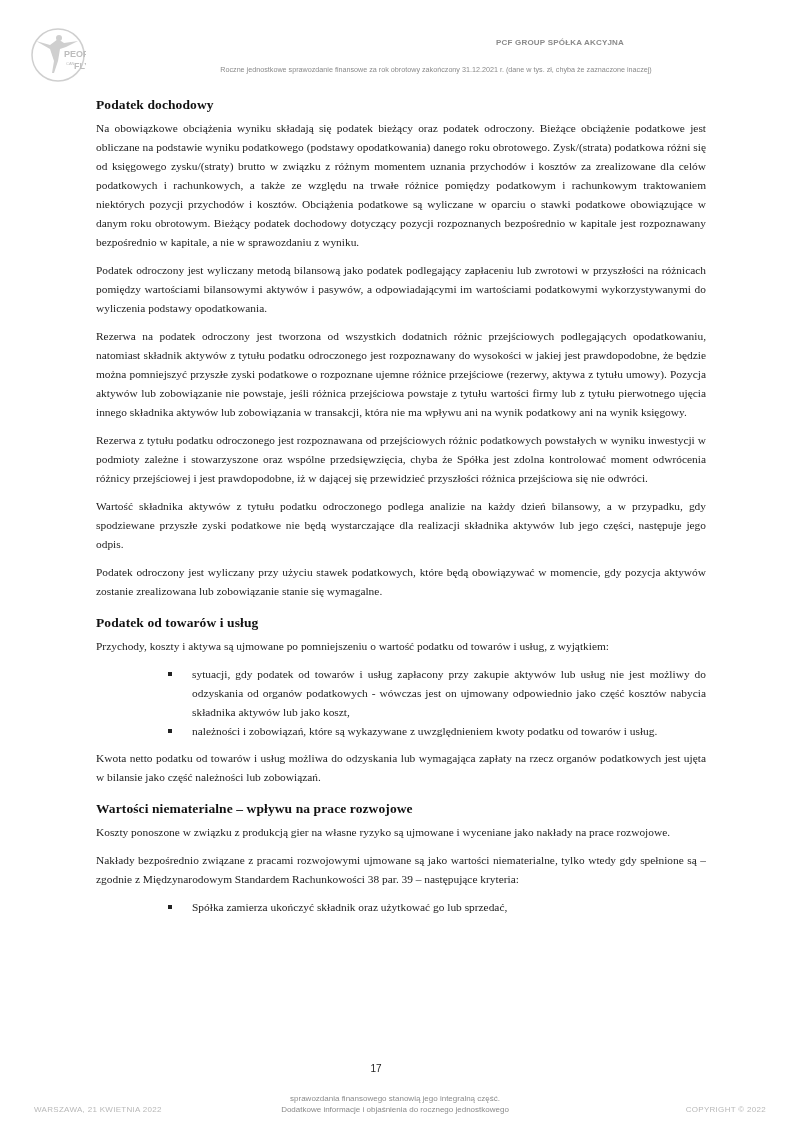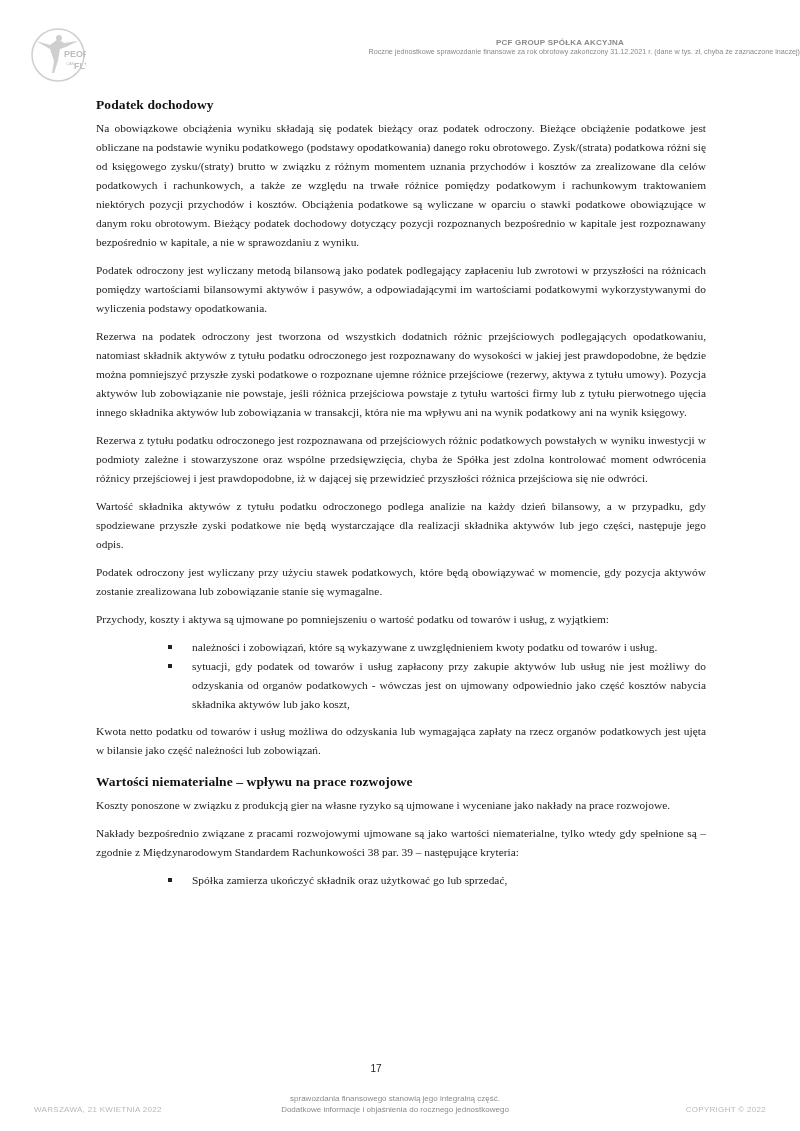--- a/index.html
+++ b/index.html
@@ -1,21 +1,21 @@
 <!DOCTYPE html>
 <html><head>
   <meta charset="utf-8">
   <style>
     html, body { margin: 0; padding: 0; background: #ffffff; }
     body { width: 800px; height: 1131px; position: relative; overflow: hidden;
       font-family: "Liberation Sans", "DejaVu Sans", sans-serif; color: #1a1a1a; }
     .logo { position: absolute; left: 30px; top: 27px; width: 56px; height: 56px; }
     .header { position: absolute; top: 38px; left: 0; width: 800px; text-align: center; color: #8a8a8a; }
     .header .company { font-size: 8px; font-weight: bold; letter-spacing: 0.2px; margin-left: 200px; margin-right: 12px; display:block; text-align:left; padding-left: 296px; }
-    .header .sub { font-size: 7.2px; display:block; text-align:right; padding-left: 72px; margin-top: 0; }
+    .header .sub { font-size: 7.2px; display:block; text-align:center; padding-left: 72px; margin-top: 18px; }
     .content { position: absolute; left: 96px; top: 97px; width: 610px; font-family: Liberation Serif, serif; }
     h2 { font-size: 13.5px; font-weight: bold; margin: 0 0 6px 0; color: #111; letter-spacing: 0.1px; }
     p { font-size: 11.4px; line-height: 19px; margin: 0 0 9px 0; text-align: justify; color: #222; }
     ul.bullets { list-style: none; margin: 0 0 8px 0; padding: 0 0 0 72px; }
     ul.bullets li { font-size: 11.4px; line-height: 19px; text-align: justify; position: relative; padding-left: 24px; color: #222; }
     ul.bullets li .bullet { position: absolute; left: 0; top: 7px; width: 4px; height: 4px; background: #222; }
     .sec { margin-top: 14px; }
     .pageno { position: absolute; top: 1063px; left: 0; width: 752px; text-align: center; font-size: 10px; color: #222; }
     .footer-left { position: absolute; left: 34px; top: 1105px; font-size: 8px; color: #b8b8b8; letter-spacing: 0.3px; }
     .footer-center { position: absolute; left: 230px; width: 330px; top: 1093px; font-size: 8px; line-height: 11px; color: #8a8a8a; text-align: center; }
@@ -43,24 +43,25 @@
 <div class="content">
 
   <h2>Podatek dochodowy</h2>
   <p>Na obowiązkowe obciążenia wyniku składają się podatek bieżący oraz podatek odroczony. Bieżące obciążenie podatkowe jest obliczane na podstawie wyniku podatkowego (podstawy opodatkowania) danego roku obrotowego. Zysk/(strata) podatkowa różni się od księgowego zysku/(straty) brutto w związku z różnym momentem uznania przychodów i kosztów za zrealizowane dla celów podatkowych i rachunkowych, a także ze względu na trwałe różnice pomiędzy podatkowym i rachunkowym traktowaniem niektórych pozycji przychodów i kosztów. Obciążenia podatkowe są wyliczane w oparciu o stawki podatkowe obowiązujące w danym roku obrotowym. Bieżący podatek dochodowy dotyczący pozycji rozpoznanych bezpośrednio w kapitale jest rozpoznawany bezpośrednio w kapitale, a nie w sprawozdaniu z wyniku.</p>
   <p>Podatek odroczony jest wyliczany metodą bilansową jako podatek podlegający zapłaceniu lub zwrotowi w przyszłości na różnicach pomiędzy wartościami bilansowymi aktywów i pasywów, a odpowiadającymi im wartościami podatkowymi wykorzystywanymi do wyliczenia podstawy opodatkowania.</p>
   <p>Rezerwa na podatek odroczony jest tworzona od wszystkich dodatnich różnic przejściowych podlegających opodatkowaniu, natomiast składnik aktywów z tytułu podatku odroczonego jest rozpoznawany do wysokości w jakiej jest prawdopodobne, że będzie można pomniejszyć przyszłe zyski podatkowe o rozpoznane ujemne różnice przejściowe (rezerwy, aktywa z tytułu umowy). Pozycja aktywów lub zobowiązanie nie powstaje, jeśli różnica przejściowa powstaje z tytułu wartości firmy lub z tytułu pierwotnego ujęcia innego składnika aktywów lub zobowiązania w transakcji, która nie ma wpływu ani na wynik podatkowy ani na wynik księgowy.</p>
   <p>Rezerwa z tytułu podatku odroczonego jest rozpoznawana od przejściowych różnic podatkowych powstałych w wyniku inwestycji w podmioty zależne i stowarzyszone oraz wspólne przedsięwzięcia, chyba że Spółka jest zdolna kontrolować moment odwrócenia różnicy przejściowej i jest prawdopodobne, iż w dającej się przewidzieć przyszłości różnica przejściowa się nie odwróci.</p>
   <p>Wartość składnika aktywów z tytułu podatku odroczonego podlega analizie na każdy dzień bilansowy, a w przypadku, gdy spodziewane przyszłe zyski podatkowe nie będą wystarczające dla realizacji składnika aktywów lub jego części, następuje jego odpis.</p>
   <p>Podatek odroczony jest wyliczany przy użyciu stawek podatkowych, które będą obowiązywać w momencie, gdy pozycja aktywów zostanie zrealizowana lub zobowiązanie stanie się wymagalne.</p>
 
+  <h2 class="sec">Podatek od towarów i usług</h2>
   <p>Przychody, koszty i aktywa są ujmowane po pomniejszeniu o wartość podatku od towarów i usług, z wyjątkiem:</p>
   <ul class="bullets">
+    <li><span class="bullet"></span><span>sytuacji, gdy podatek od towarów i usług zapłacony przy zakupie aktywów lub usług nie jest możliwy do odzyskania od organów podatkowych - wówczas jest on ujmowany odpowiednio jako część kosztów nabycia składnika aktywów lub jako koszt,</span></li>
     <li><span class="bullet"></span><span>należności i zobowiązań, które są wykazywane z uwzględnieniem kwoty podatku od towarów i usług.</span></li>
-    <li><span class="bullet"></span><span>sytuacji, gdy podatek od towarów i usług zapłacony przy zakupie aktywów lub usług nie jest możliwy do odzyskania od organów podatkowych - wówczas jest on ujmowany odpowiednio jako część kosztów nabycia składnika aktywów lub jako koszt,</span></li>
   </ul>
   <p>Kwota netto podatku od towarów i usług możliwa do odzyskania lub wymagająca zapłaty na rzecz organów podatkowych jest ujęta w bilansie jako część należności lub zobowiązań.</p>
 
   <h2 class="sec">Wartości niematerialne – wpływu na prace rozwojowe</h2>
   <p>Koszty ponoszone w związku z produkcją gier na własne ryzyko są ujmowane i wyceniane jako nakłady na prace rozwojowe.</p>
   <p>Nakłady bezpośrednio związane z pracami rozwojowymi ujmowane są jako wartości niematerialne, tylko wtedy gdy spełnione są – zgodnie z Międzynarodowym Standardem Rachunkowości 38 par. 39 – następujące kryteria:</p>
   <ul class="bullets">
     <li><span class="bullet"></span><span>Spółka zamierza ukończyć składnik oraz użytkować go lub sprzedać,</span></li>
   </ul>
 </div>

